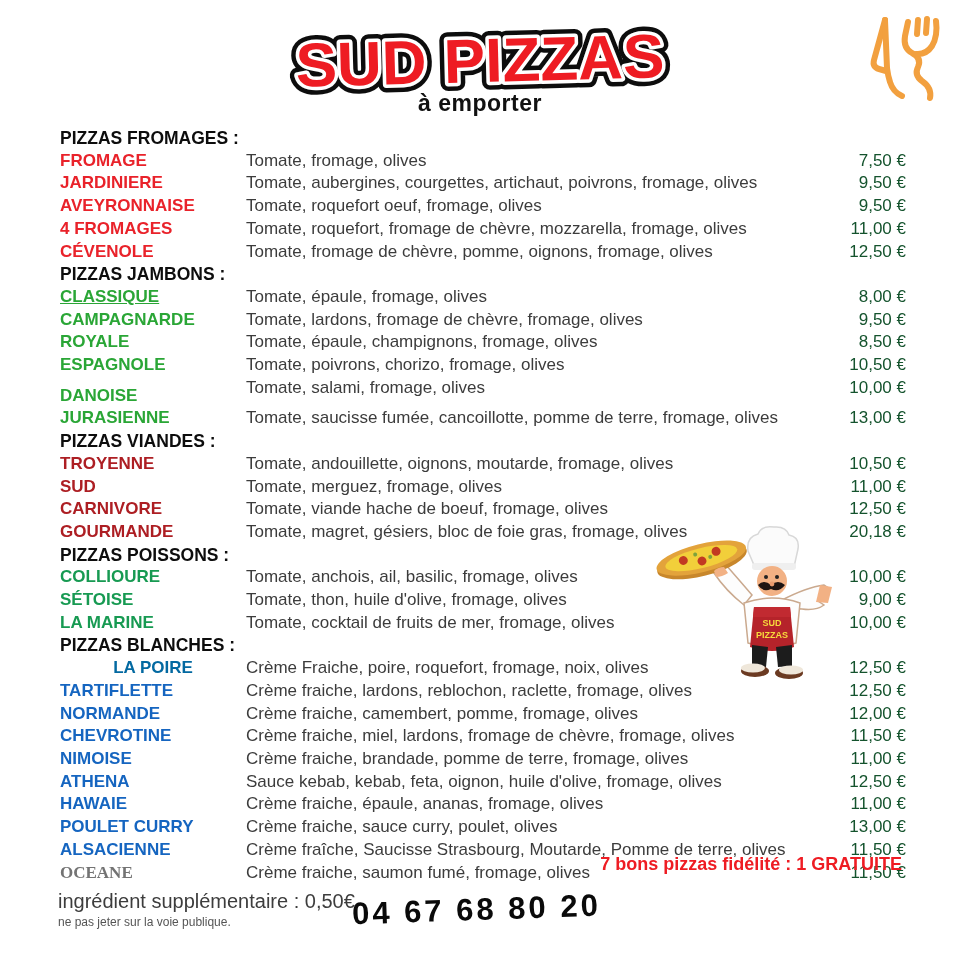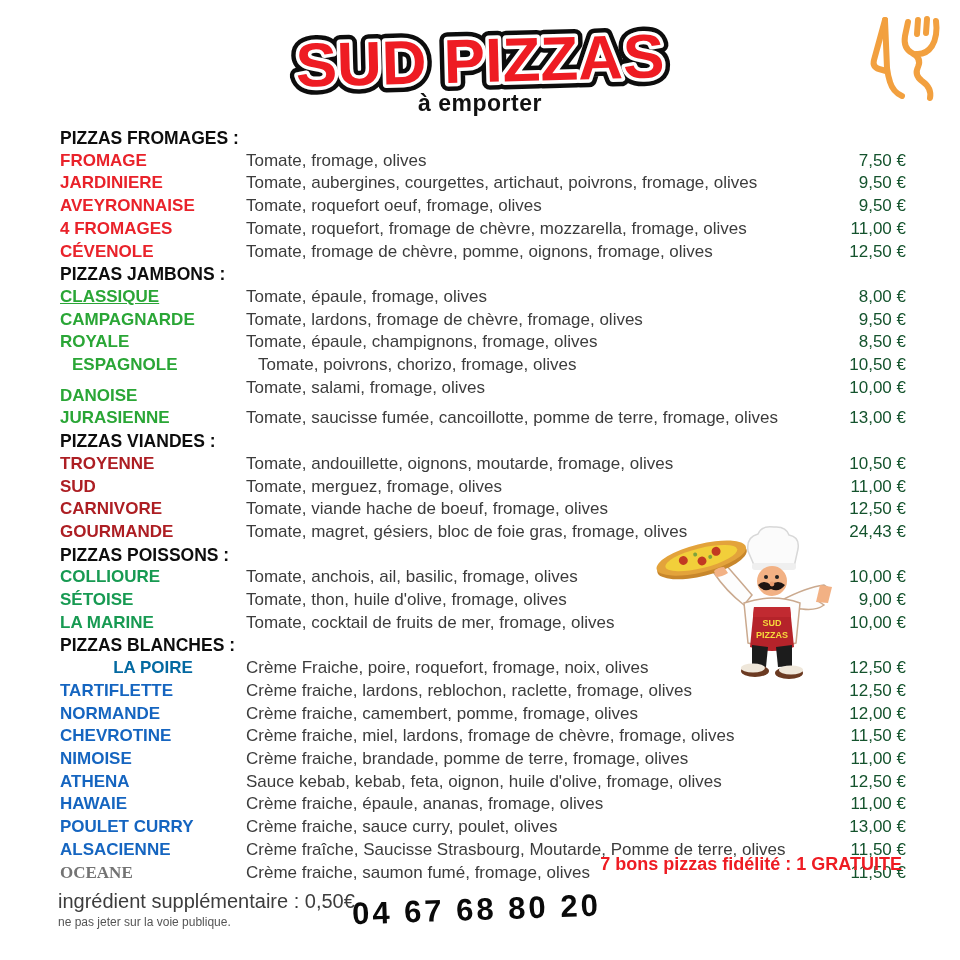--- a/index.html
+++ b/index.html
@@ -95,21 +95,21 @@
       <span class="iname" style="color: rgb(42, 166, 54);">CAMPAGNARDE</span>
       <span class="idesc">Tomate, lardons, fromage de chèvre, fromage, olives</span>
       <span class="iprice">9,50 €</span>
     </div>
     <div class="row">
       <span class="iname" style="color: rgb(42, 166, 54);">ROYALE</span>
       <span class="idesc">Tomate, épaule, champignons, fromage, olives</span>
       <span class="iprice">8,50 €</span>
     </div>
     <div class="row">
-      <span class="iname" style="color: rgb(42, 166, 54); margin-left: 12px;">ESPAGNOLE</span>
+      <span class="iname" style="color: rgb(42, 166, 54);">ESPAGNOLE</span>
       <span class="idesc">Tomate, poivrons, chorizo, fromage, olives</span>
       <span class="iprice">10,50 €</span>
     </div>
     <div class="row">
       <span class="iname" style="color: rgb(42, 166, 54); margin-top: 8px;">DANOISE</span>
       <span class="idesc">Tomate, salami, fromage, olives</span>
       <span class="iprice">10,00 €</span>
     </div>
     <div class="row">
       <span class="iname" style="color: rgb(42, 166, 54);">JURASIENNE</span>
@@ -128,21 +128,21 @@
       <span class="iprice">11,00 €</span>
     </div>
     <div class="row">
       <span class="iname" style="color: rgb(173, 30, 35);">CARNIVORE</span>
       <span class="idesc">Tomate, viande hache de boeuf, fromage, olives</span>
       <span class="iprice">12,50 €</span>
     </div>
     <div class="row">
       <span class="iname" style="color: rgb(173, 30, 35);">GOURMANDE</span>
       <span class="idesc">Tomate, magret, gésiers, bloc de foie gras, fromage, olives</span>
-      <span class="iprice">24,43 €</span>
+      <span class="iprice">20,18 €</span>
     </div>
     <div class="section-header">PIZZAS POISSONS :</div>
     <div class="row">
       <span class="iname" style="color: rgb(23, 154, 82);">COLLIOURE</span>
       <span class="idesc">Tomate, anchois, ail, basilic, fromage, olives</span>
       <span class="iprice">10,00 €</span>
     </div>
     <div class="row">
       <span class="iname" style="color: rgb(23, 154, 82);">SÉTOISE</span>
       <span class="idesc">Tomate, thon, huile d'olive, fromage, olives</span>

